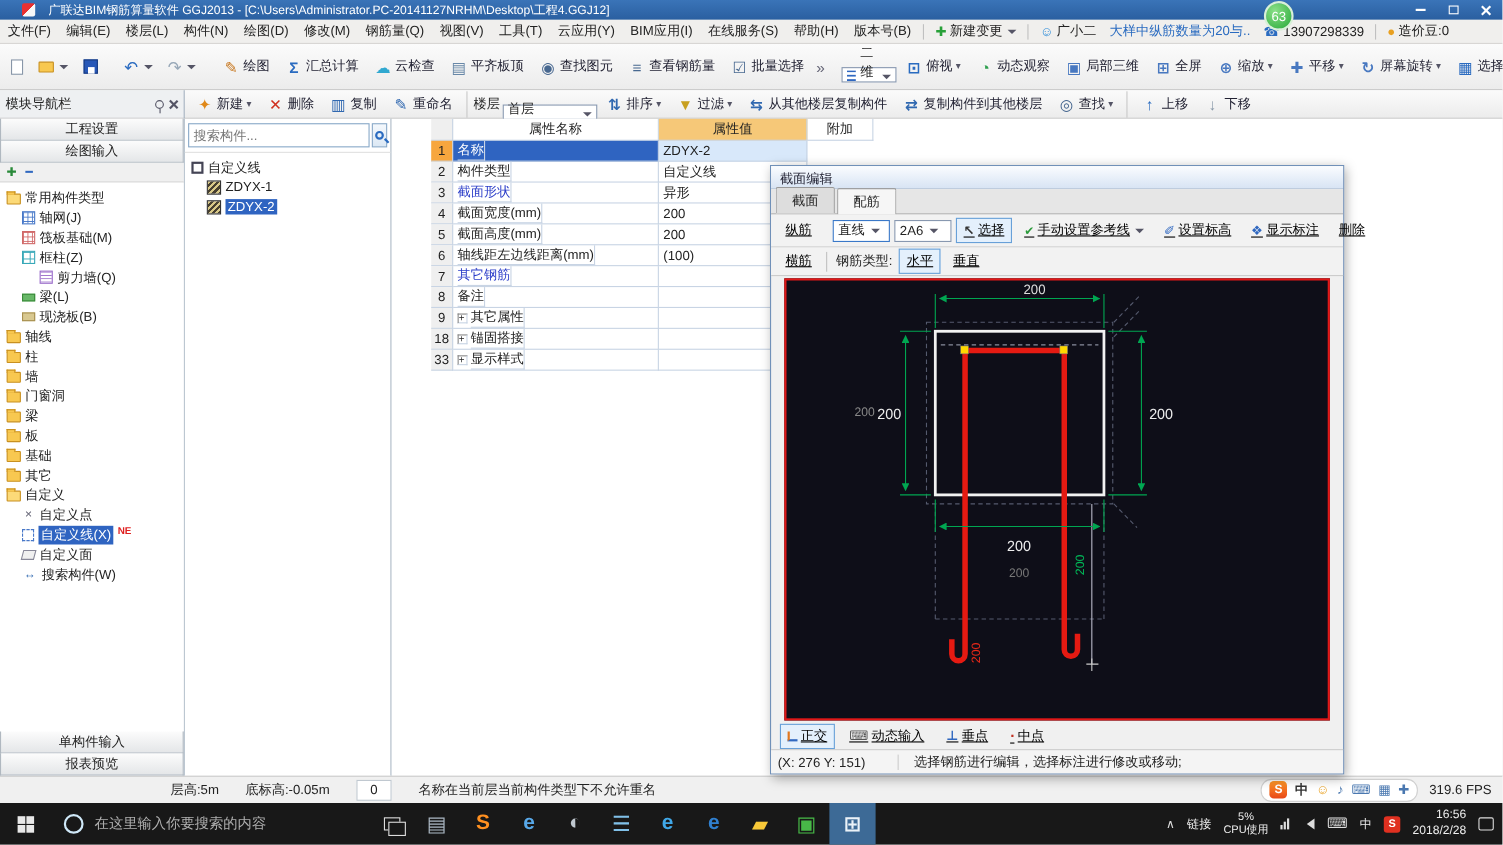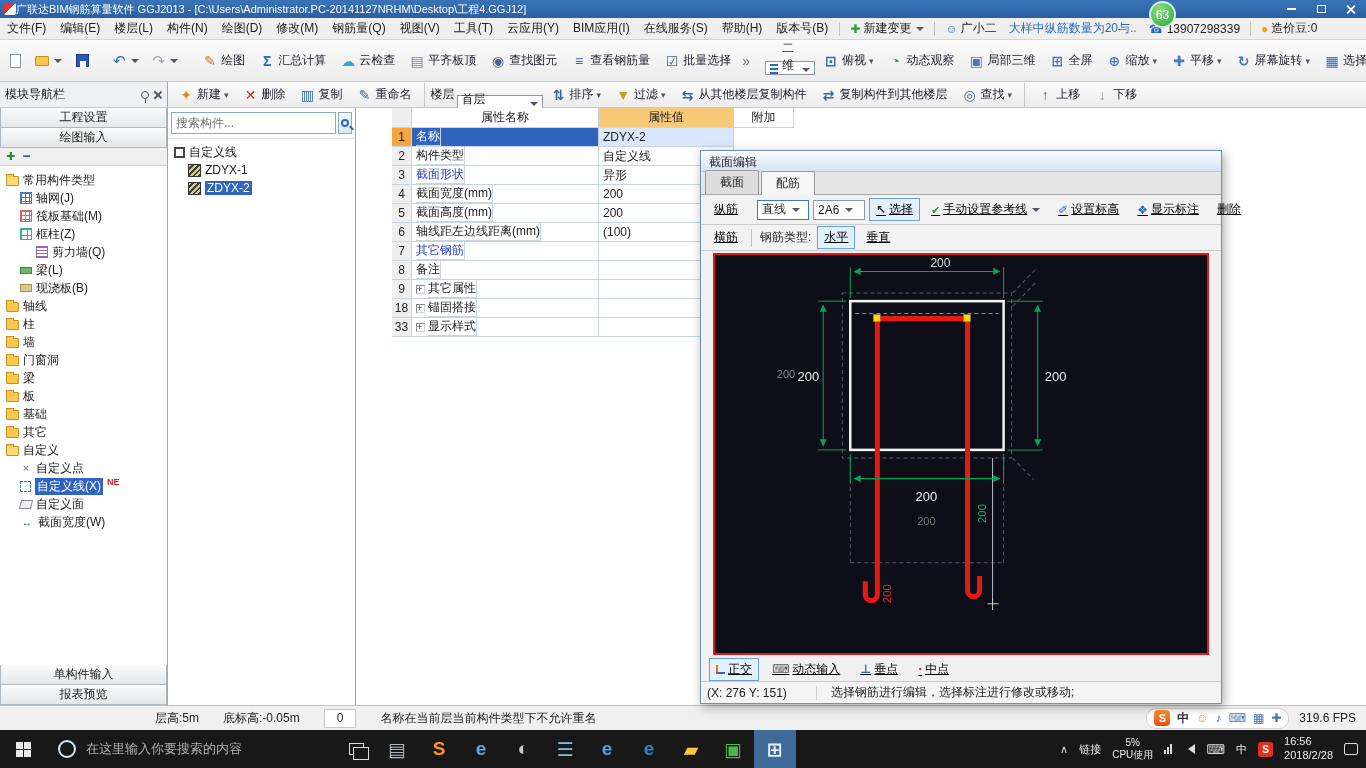--- a/index.html
+++ b/index.html
@@ -1,20 +1,20 @@
 <!DOCTYPE html>
 <html><head>
 <meta charset="utf-8">
 <style>
 *{margin:0;padding:0;box-sizing:border-box;font-family:"Liberation Sans","DejaVu Sans",sans-serif;}
 html,body{width:1366px;height:768px;overflow:hidden;}
 body{background:#f0f0f0;font-size:12px;color:#222;position:relative;}
 
 
-.titlebar{height:18px;background:linear-gradient(#3a74b8,#2a5fa0);display:flex;align-items:center;color:#fff;font-size:11px;padding-left:4px;gap:0;}
+.titlebar{height:18px;background:linear-gradient(#3a74b8,#2a5fa0);display:flex;align-items:center;color:#fff;font-size:11px;padding-left:20px;gap:12px;}
 .app-icon{width:12px;height:12px;background:linear-gradient(135deg,#e83030 50%,#f8f8f8 50%);border-radius:2px;}
 .title-text{white-space:nowrap;overflow:hidden;}
 .title-right{margin-left:auto;display:flex;align-items:center;height:18px;}
 .ctl{width:30px;height:18px;display:flex;align-items:center;justify-content:center;cursor:default;}
 .min-glyph{width:9px;height:2px;background:#fff;}
 .max-glyph{width:9px;height:8px;border:1px solid #fff;}
 .close-glyph{position:relative;width:10px;height:10px;}
 .close-glyph::before,.close-glyph::after{content:"";position:absolute;left:4px;top:0;width:2px;height:11px;background:#fff;}
 .close-glyph::before{transform:rotate(45deg);}.close-glyph::after{transform:rotate(-45deg);}
 .ball{position:absolute;top:1px;right:190px;width:27px;height:27px;border-radius:50%;background:radial-gradient(circle at 35% 30%,#8ae088,#28a838);color:#fff;display:flex;align-items:center;justify-content:center;font-size:12px;z-index:99;border:2px solid #d8f0d8;}
@@ -169,21 +169,21 @@
 .tb-search{display:flex;align-items:center;gap:10px;padding:0 12px;color:#b0b0b0;font-size:13px;min-width:290px;}
 .cortana-circle{width:18px;height:18px;border:2px solid #cfe8f8;border-radius:50%;}
 .taskview-icon{width:15px;height:12px;border:1px solid #ddd;position:relative;}
 .taskview-icon::before{content:"";position:absolute;left:3px;top:3px;width:14px;height:11px;border:1px solid #ddd;background:#181818;}
 .tb-ico{width:40px;display:flex;align-items:center;justify-content:center;}
 .tb-apps{display:flex;}
 .tb-app{width:42px;display:flex;align-items:center;justify-content:center;font-size:19px;font-weight:bold;}
 .tb-app.active{background:#3d6a96;}
 .tray{margin-left:auto;display:flex;align-items:center;gap:11px;padding-right:8px;font-size:11px;}
 .tray-2line{text-align:center;font-size:10px;line-height:1.2;}
-.clock{text-align:left;font-size:11px;line-height:1.25;}
+.clock{text-align:right;font-size:11px;line-height:1.25;}
 .chev-icon::before{content:"∧";color:#ddd;}
 .net-icon{display:flex;align-items:flex-end;gap:1px;height:10px;}
 .net-icon i{width:2px;background:#ddd;display:block;}
 .net-icon i:nth-child(1){height:4px;}.net-icon i:nth-child(2){height:7px;}.net-icon i:nth-child(3){height:10px;}
 .spk-icon{width:0;height:0;border:5px solid transparent;border-right:7px solid #ddd;position:relative;}
 .kbd-icon::before{content:"⌨";color:#ddd;font-size:13px;}
 .note-icon{width:14px;height:12px;border:1px solid #ddd;border-radius:2px;}
 .s-red{width:15px;height:15px;border-radius:3px;background:#e03020;color:#fff;font-size:10px;font-weight:bold;text-align:center;line-height:15px;}
 </style>
 </head>
@@ -579,21 +579,21 @@
         </div>
 
         <div class="tree-item" style="padding-left: 20px;">
           <span class="t-icon face-icon"></span>
           <span class="t-label">自定义面</span>
 
         </div>
 
         <div class="tree-item" style="padding-left: 20px;">
           <span class="t-icon dim-icon"></span>
-          <span class="t-label">截面宽度(W)</span>
+          <span class="t-label">搜索构件(W)</span>
 
         </div>
       </div>
     <div class="side-btn">单构件输入</div>
     <div class="side-btn">报表预览</div>
   </aside>
 
   <div class="mid">
     <div class="search-row">
       <input class="search-input" placeholder="搜索构件..." style="">

